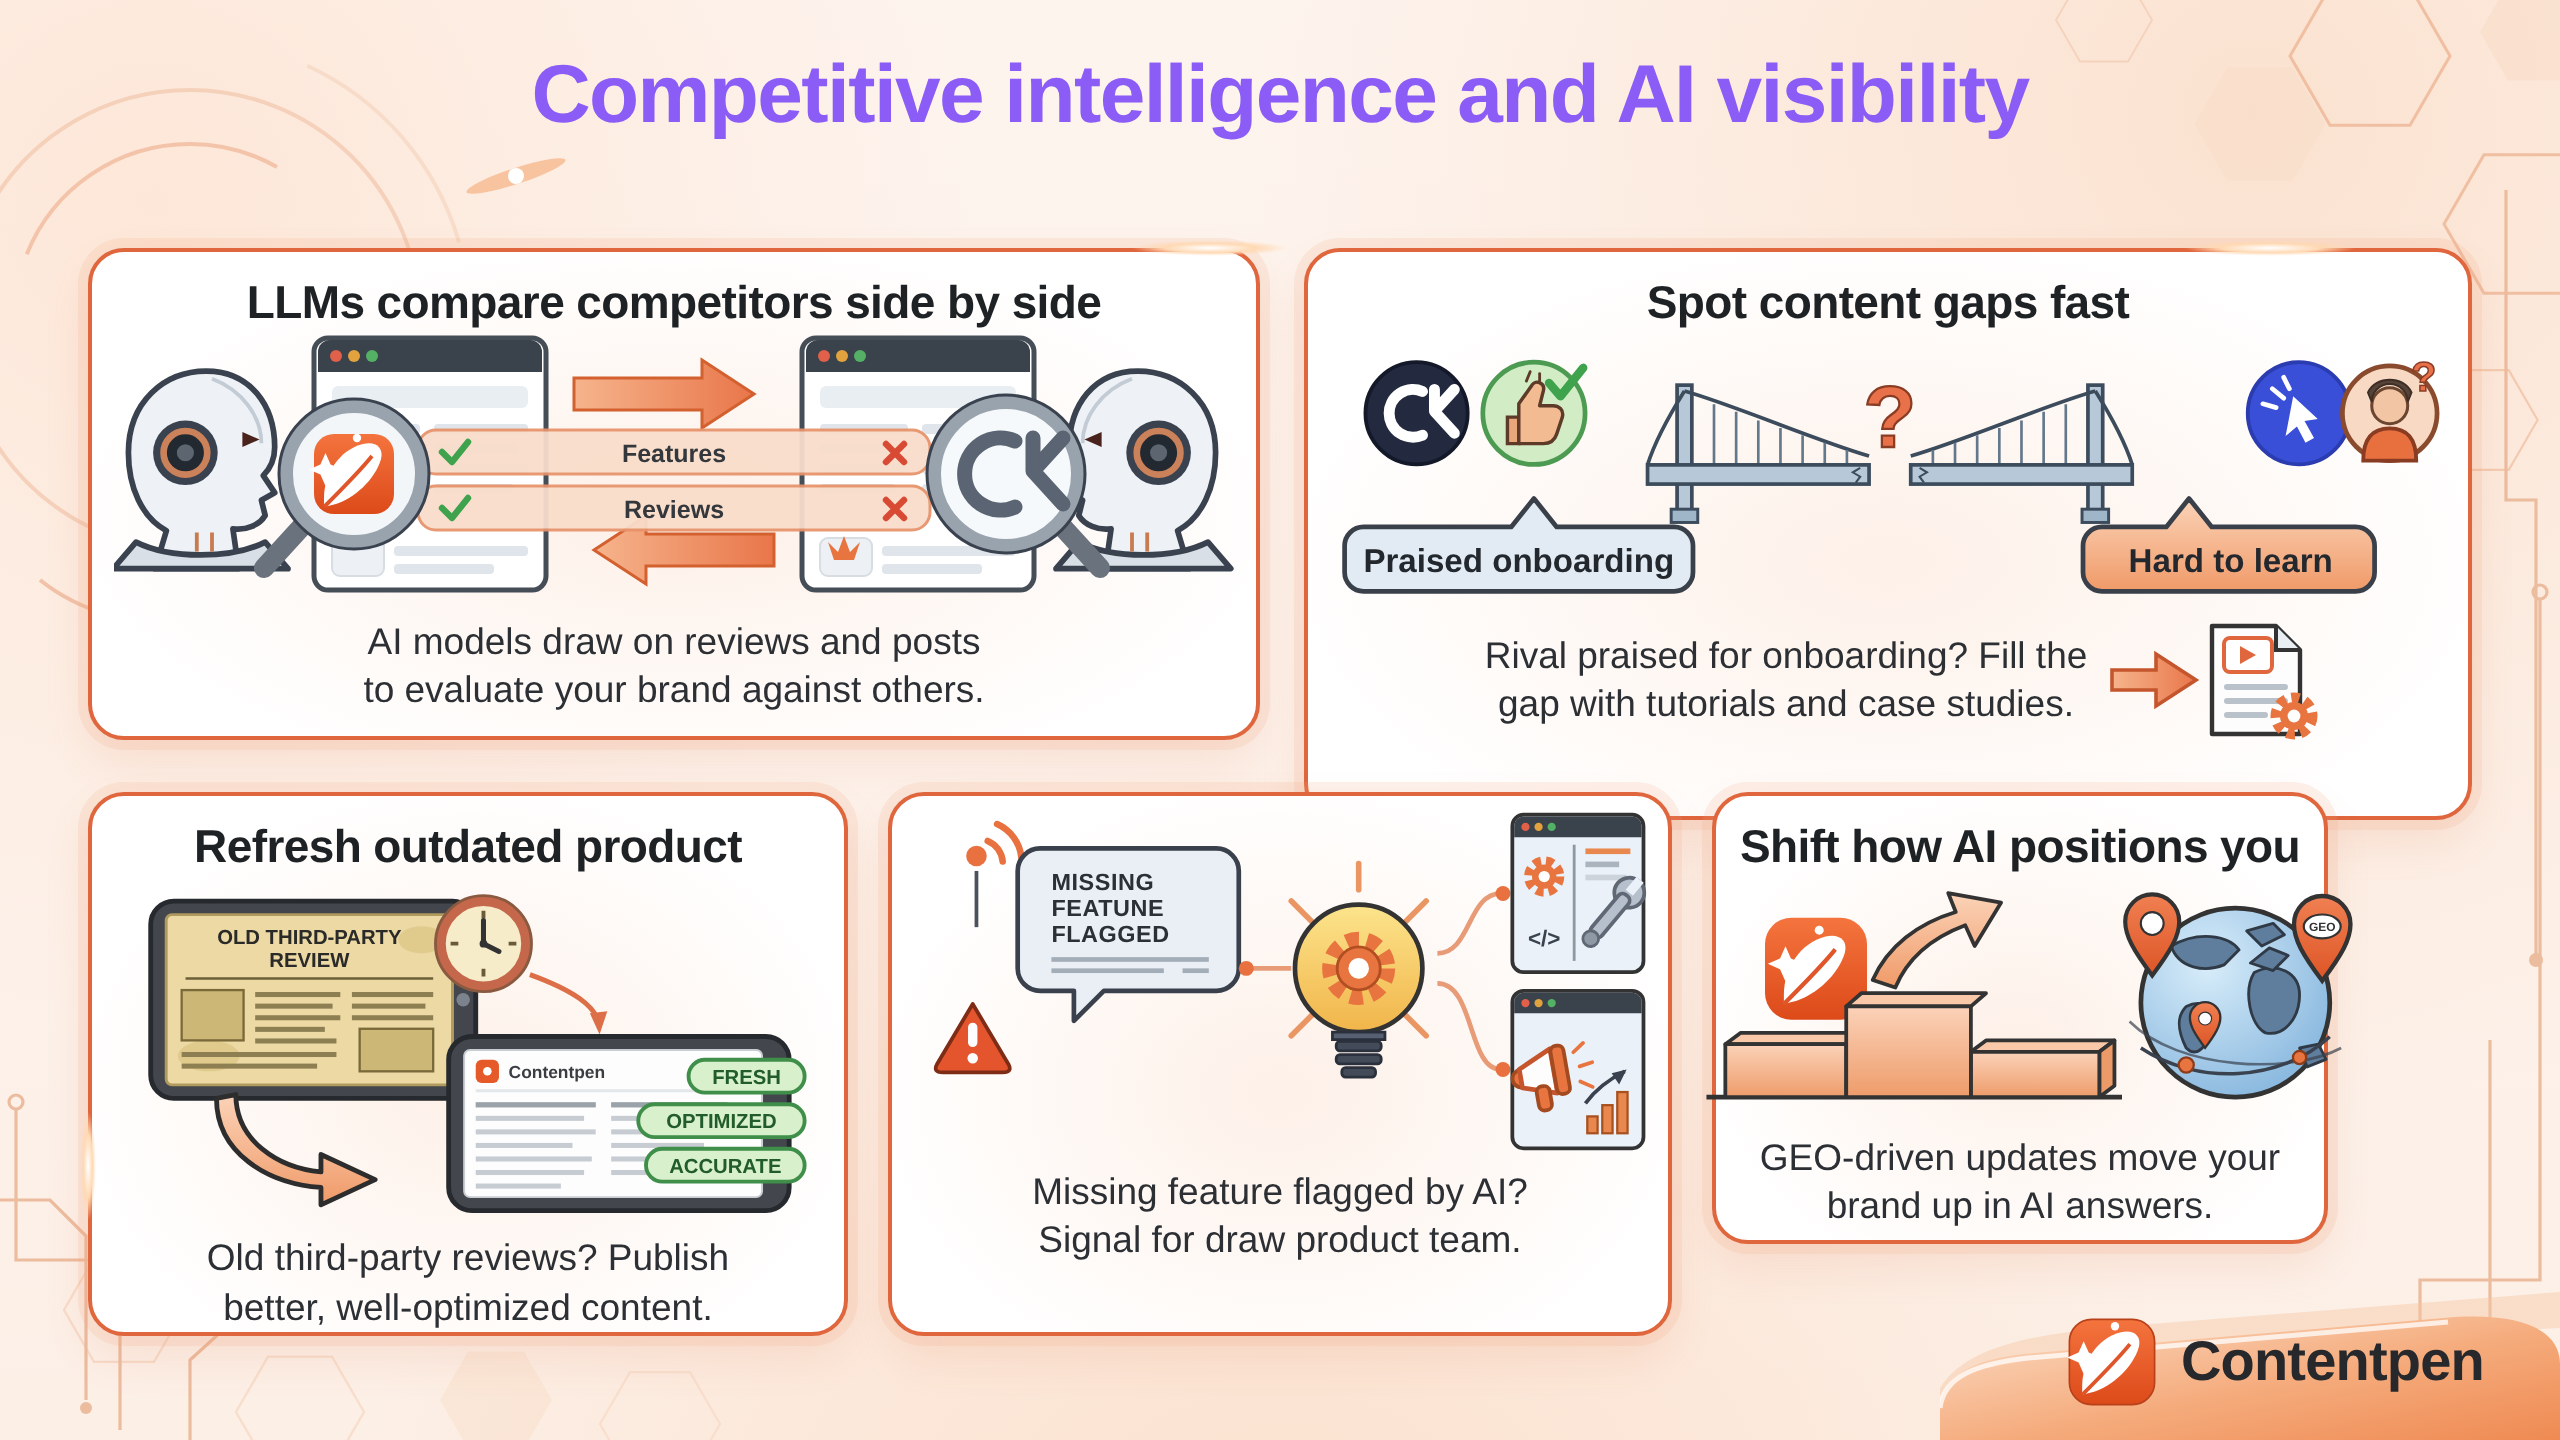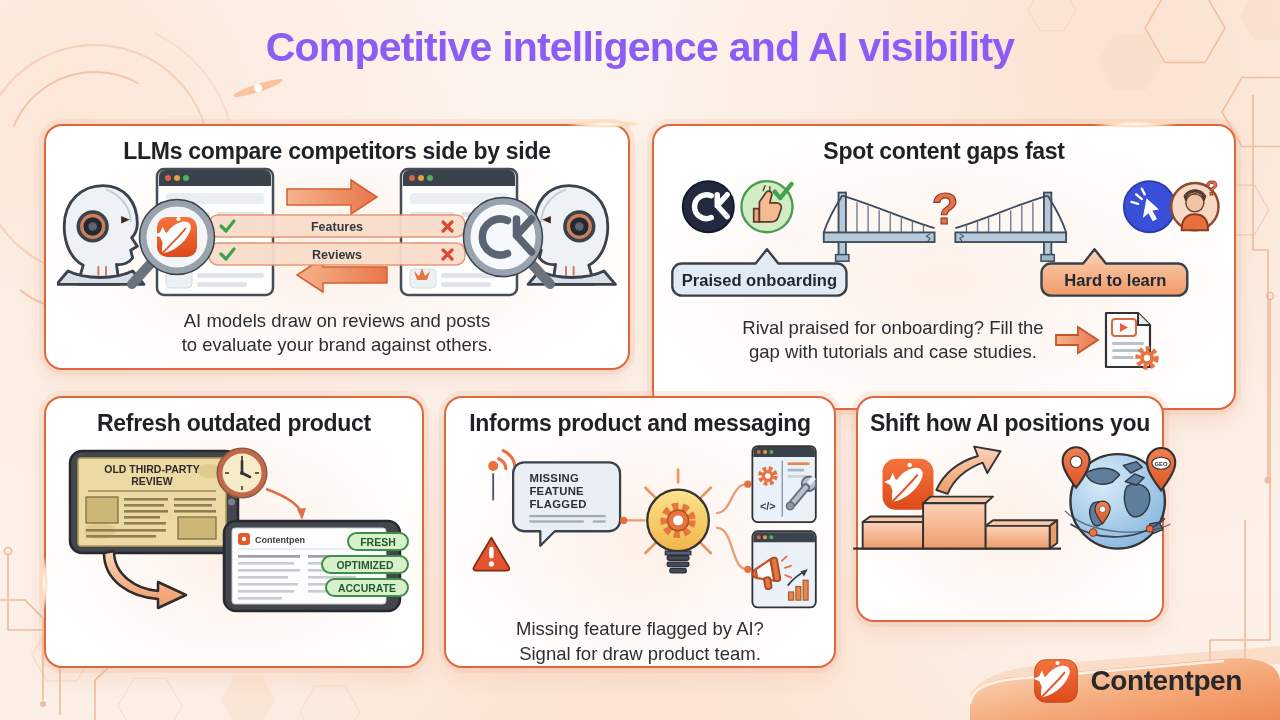--- a/index.html
+++ b/index.html
@@ -358,24 +358,25 @@
     </g>
     <g font-size="10.5" font-weight="800" text-anchor="middle">
       <rect x="294" y="96" width="60" height="17" rx="8.5" fill="#d8f0cb" stroke="#3f8f4a" stroke-width="2"></rect>
       <text x="324" y="108.5" fill="#215c2a">FRESH</text>
       <rect x="268" y="119" width="86" height="17" rx="8.5" fill="#d8f0cb" stroke="#3f8f4a" stroke-width="2"></rect>
       <text x="311" y="131.5" fill="#215c2a">OPTIMIZED</text>
       <rect x="272" y="142" width="82" height="17" rx="8.5" fill="#d8f0cb" stroke="#3f8f4a" stroke-width="2"></rect>
       <text x="313" y="154.5" fill="#215c2a">ACCURATE</text>
     </g>
   </svg>
+  <p class="caption" style="margin-top:8px">Old third-party reviews? Publish
+better, well-optimized content.</p>
 </section>
 
 <section class="card" id="card-informs">
-  <h2>Informs product and messaging</h2>
   <svg class="illus" width="368" height="178" viewBox="0 0 392 190">
     <g transform="translate(34,32)">
       <circle r="5.5" fill="#e8713f"></circle>
       <path d="M6,-8 A13,13 0 0 1 14,3" stroke="#e8713f" stroke-width="3.5" fill="none" stroke-linecap="round"></path>
       <path d="M11,-17 A22,22 0 0 1 24,1" stroke="#e8713f" stroke-width="3.5" fill="none" stroke-linecap="round"></path>
       <path d="M0,8 V38" stroke="#4a525c" stroke-width="2"></path>
     </g>
     <g transform="translate(56,28)">
       <path d="M12,0 H106 A12,12 0 0 1 118,12 V64 A12,12 0 0 1 106,76 H46 L30,92 V76 H12 A12,12 0 0 1 0,64 V12 A12,12 0 0 1 12,0 Z" fill="#e9eff5" stroke="#3a414c" stroke-width="2.5" stroke-linejoin="round"></path>
       <text x="18" y="22" font-size="12.5" font-weight="800" fill="#2b3036" letter-spacing="0.3">MISSING</text>
@@ -500,20 +501,22 @@
       <circle cx="34" cy="29" r="3.5" fill="#e8743f" stroke="#8a3c1c" stroke-width="1.2"></circle>
       <use href="#pin" transform="translate(-44,-32) scale(1.1)"></use>
       <use href="#pin" transform="translate(-16,14) scale(0.62)"></use>
       <g transform="translate(46,-30) scale(1.15)">
         <path d="M0,16 C-9,4 -13,-3 -13,-10 A13,13 0 1 1 13,-10 C13,-3 9,4 0,16 Z" fill="url(#gradPin)" stroke="#333" stroke-width="2"></path>
         <ellipse cx="0" cy="-9" rx="8.5" ry="5.5" fill="#fff" stroke="#333" stroke-width="1"></ellipse>
         <text x="0" y="-6.8" text-anchor="middle" font-size="5.5" font-weight="800" fill="#333">GEO</text>
       </g>
     </g>
   </svg>
+  <p class="caption" style="margin-top:7px">GEO-driven updates move your
+brand up in AI answers.</p>
 </section>
 
 <svg class="footer-wedge" width="310" height="78" viewBox="0 0 310 78">
   <path d="M0,52 C14,30 48,26 80,22 L310,4 L310,22 L70,34 C40,37 10,44 0,62 Z" fill="#f6c8a4" opacity="0.45"></path>
   <path d="M0,78 V64 C0,46 16,38 42,35 L252,17 C284,14 310,20 310,40 V78 Z" fill="url(#gradFooter)"></path>
   <path d="M0,62 C2,46 18,40 44,37 L254,19" stroke="#ffffff" stroke-opacity="0.75" stroke-width="2.5" fill="none"></path>
 </svg>
 <div class="footer-logo">
   <svg width="46" height="46" viewBox="-27 -27 54 54">
     <rect x="-25" y="-25" width="50" height="50" rx="13" fill="url(#gradOrange)" stroke="#b8411a" stroke-width="1"></rect>

